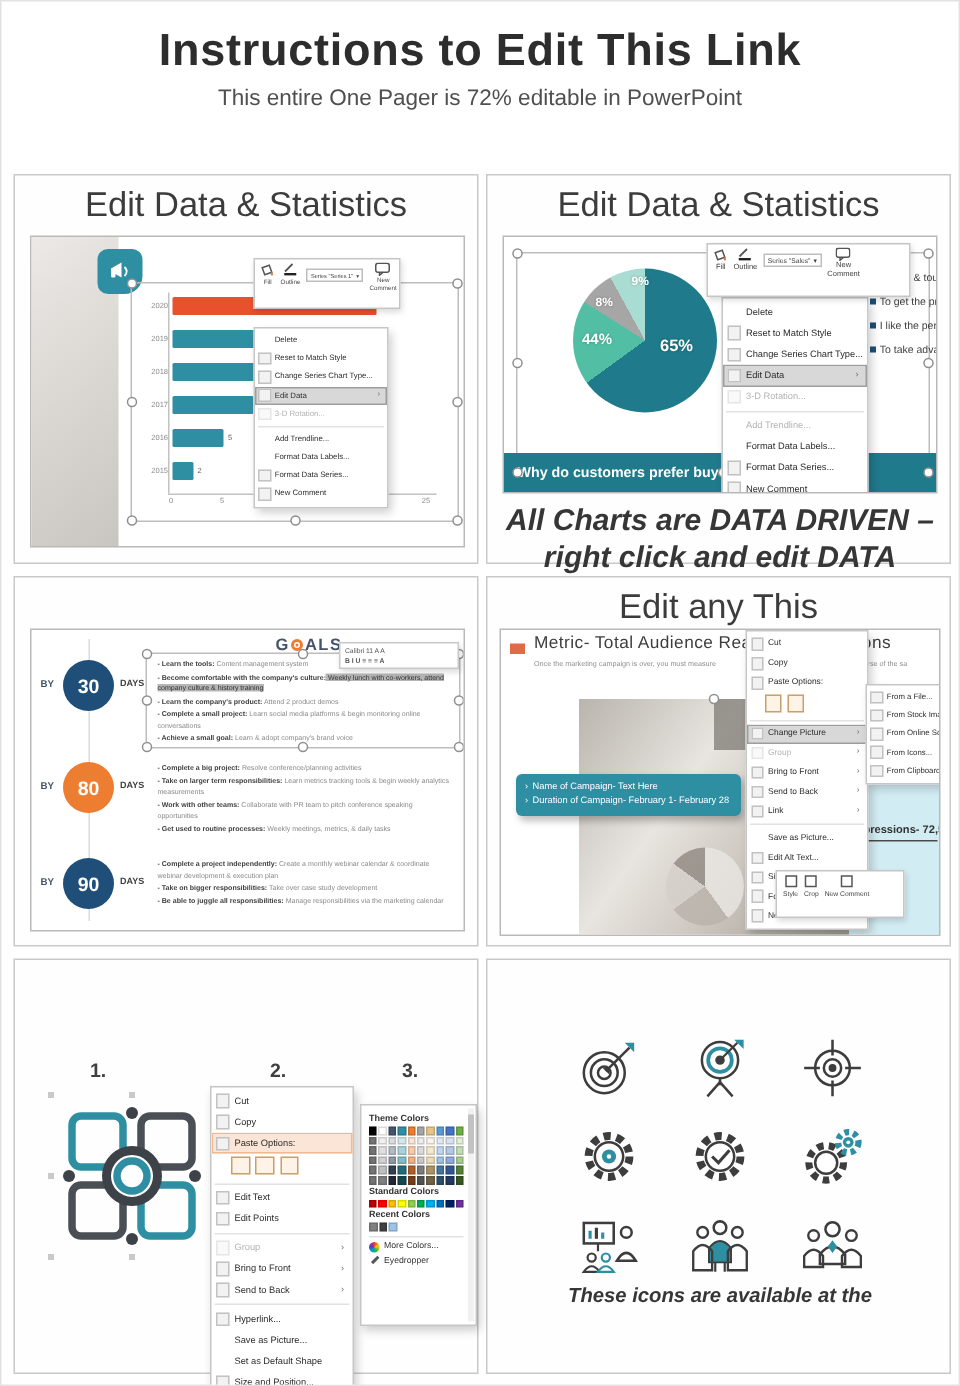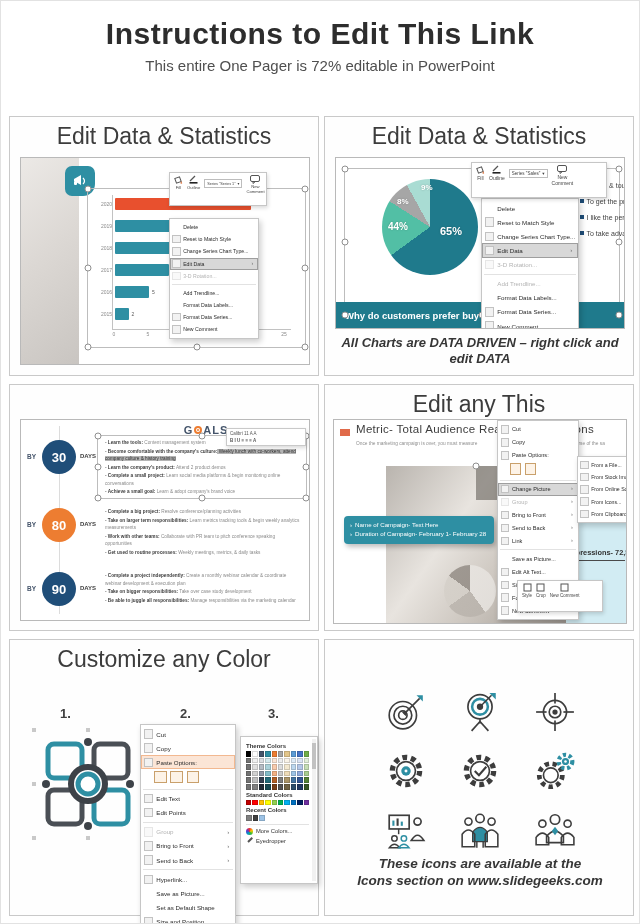--- a/index.html
+++ b/index.html
@@ -325,21 +325,21 @@
           <div class="menu-item">
             <div class="mi-icon"></div>
             <span>Format Data Series...</span>
           </div>
           <div class="menu-item">
             <div class="mi-icon"></div>
             <span>New Comment</span>
           </div>
         </div>
     </div>
-    <div class="abs caption" style="left:8px;top:218px;width:294px;font-size:13px;">All Charts are DATA DRIVEN – right click and edit DATA</div>
+    <div class="abs caption" style="left:8px;top:218px;width:294px;font-size:20px;">All Charts are DATA DRIVEN – right click and edit DATA</div>
   </section>
 
   <section class="abs panel" style="left:8px;top:383px;width:310px;height:247px;">
     <div class="abs content-box" style="left:10px;top:34px;width:290px;height:202px;">
       <div class="abs" style="left:38px;top:6px;bottom:6px;border-left:1px solid #dcdcdc;"></div>
       <div id="timeline">
           <div class="abs tl-by" style="left: 6px; top: 33px;">BY</div>
           <div class="abs tl-circle" style="left: 21px; top: 20px; width: 34px; height: 34px; background: rgb(31, 78, 121);">30</div>
           <div class="abs tl-days" style="left: 59px; top: 33px;">DAYS</div>
           <div class="abs tl-by" style="left: 6px; top: 101px;">BY</div>
@@ -520,21 +520,20 @@
             <svg width="9" height="9" viewBox="0 0 9 9">
               <rect x="1" y="1" width="7" height="7" fill="none" stroke="#555"></rect>
             </svg>
             <span>New Comment</span>
           </div>
         </div>
     </div>
   </section>
 
   <section class="abs panel" style="left:8px;top:638px;width:310px;height:277px;">
-    <div class="abs panel-title">Customize any Color</div>
     <div class="abs step-num" style="left:50px;top:66px;">1.</div>
     <div class="abs step-num" style="left:170px;top:66px;">2.</div>
     <div class="abs step-num" style="left:258px;top:66px;">3.</div>
     <div class="abs" style="left:22px;top:88px;width:112px;height:112px;">
       <svg width="112" height="112" viewBox="0 0 112 112">
         <g stroke-width="5" fill="none">
           <rect x="16" y="16" width="34" height="34" rx="6" stroke="#2e8fa3"></rect>
           <rect x="62" y="16" width="34" height="34" rx="6" stroke="#4a4f55"></rect>
           <rect x="16" y="62" width="34" height="34" rx="6" stroke="#4a4f55"></rect>
           <rect x="62" y="62" width="34" height="34" rx="6" stroke="#2e8fa3"></rect>
@@ -825,17 +824,16 @@
             <path d="M20 17 l3 4 l-3 4 l-3 -4 z" fill="#2e8fa3"></path>
             <circle cx="8" cy="14" r="3.4" fill="none" stroke="#3d3d3d" stroke-width="1.5"></circle>
             <path d="M2 27 q6 -8 12 0 l0 7 l-12 0 z" fill="none" stroke="#3d3d3d" stroke-width="1.5"></path>
             <circle cx="32" cy="14" r="3.4" fill="none" stroke="#3d3d3d" stroke-width="1.5"></circle>
             <path d="M26 27 q6 -8 12 0 l0 7 l-12 0 z" fill="none" stroke="#3d3d3d" stroke-width="1.5"></path>
           </svg>
         </div>
       </div>
     <div class="abs caption" style="left:6px;top:216px;width:298px;font-size:13.5px;">
       <div>These icons are available at the</div>
-      <div>Icons section on www.slidegeeks.com</div>
     </div>
   </section>
 
 </div>
 
 </body></html>

